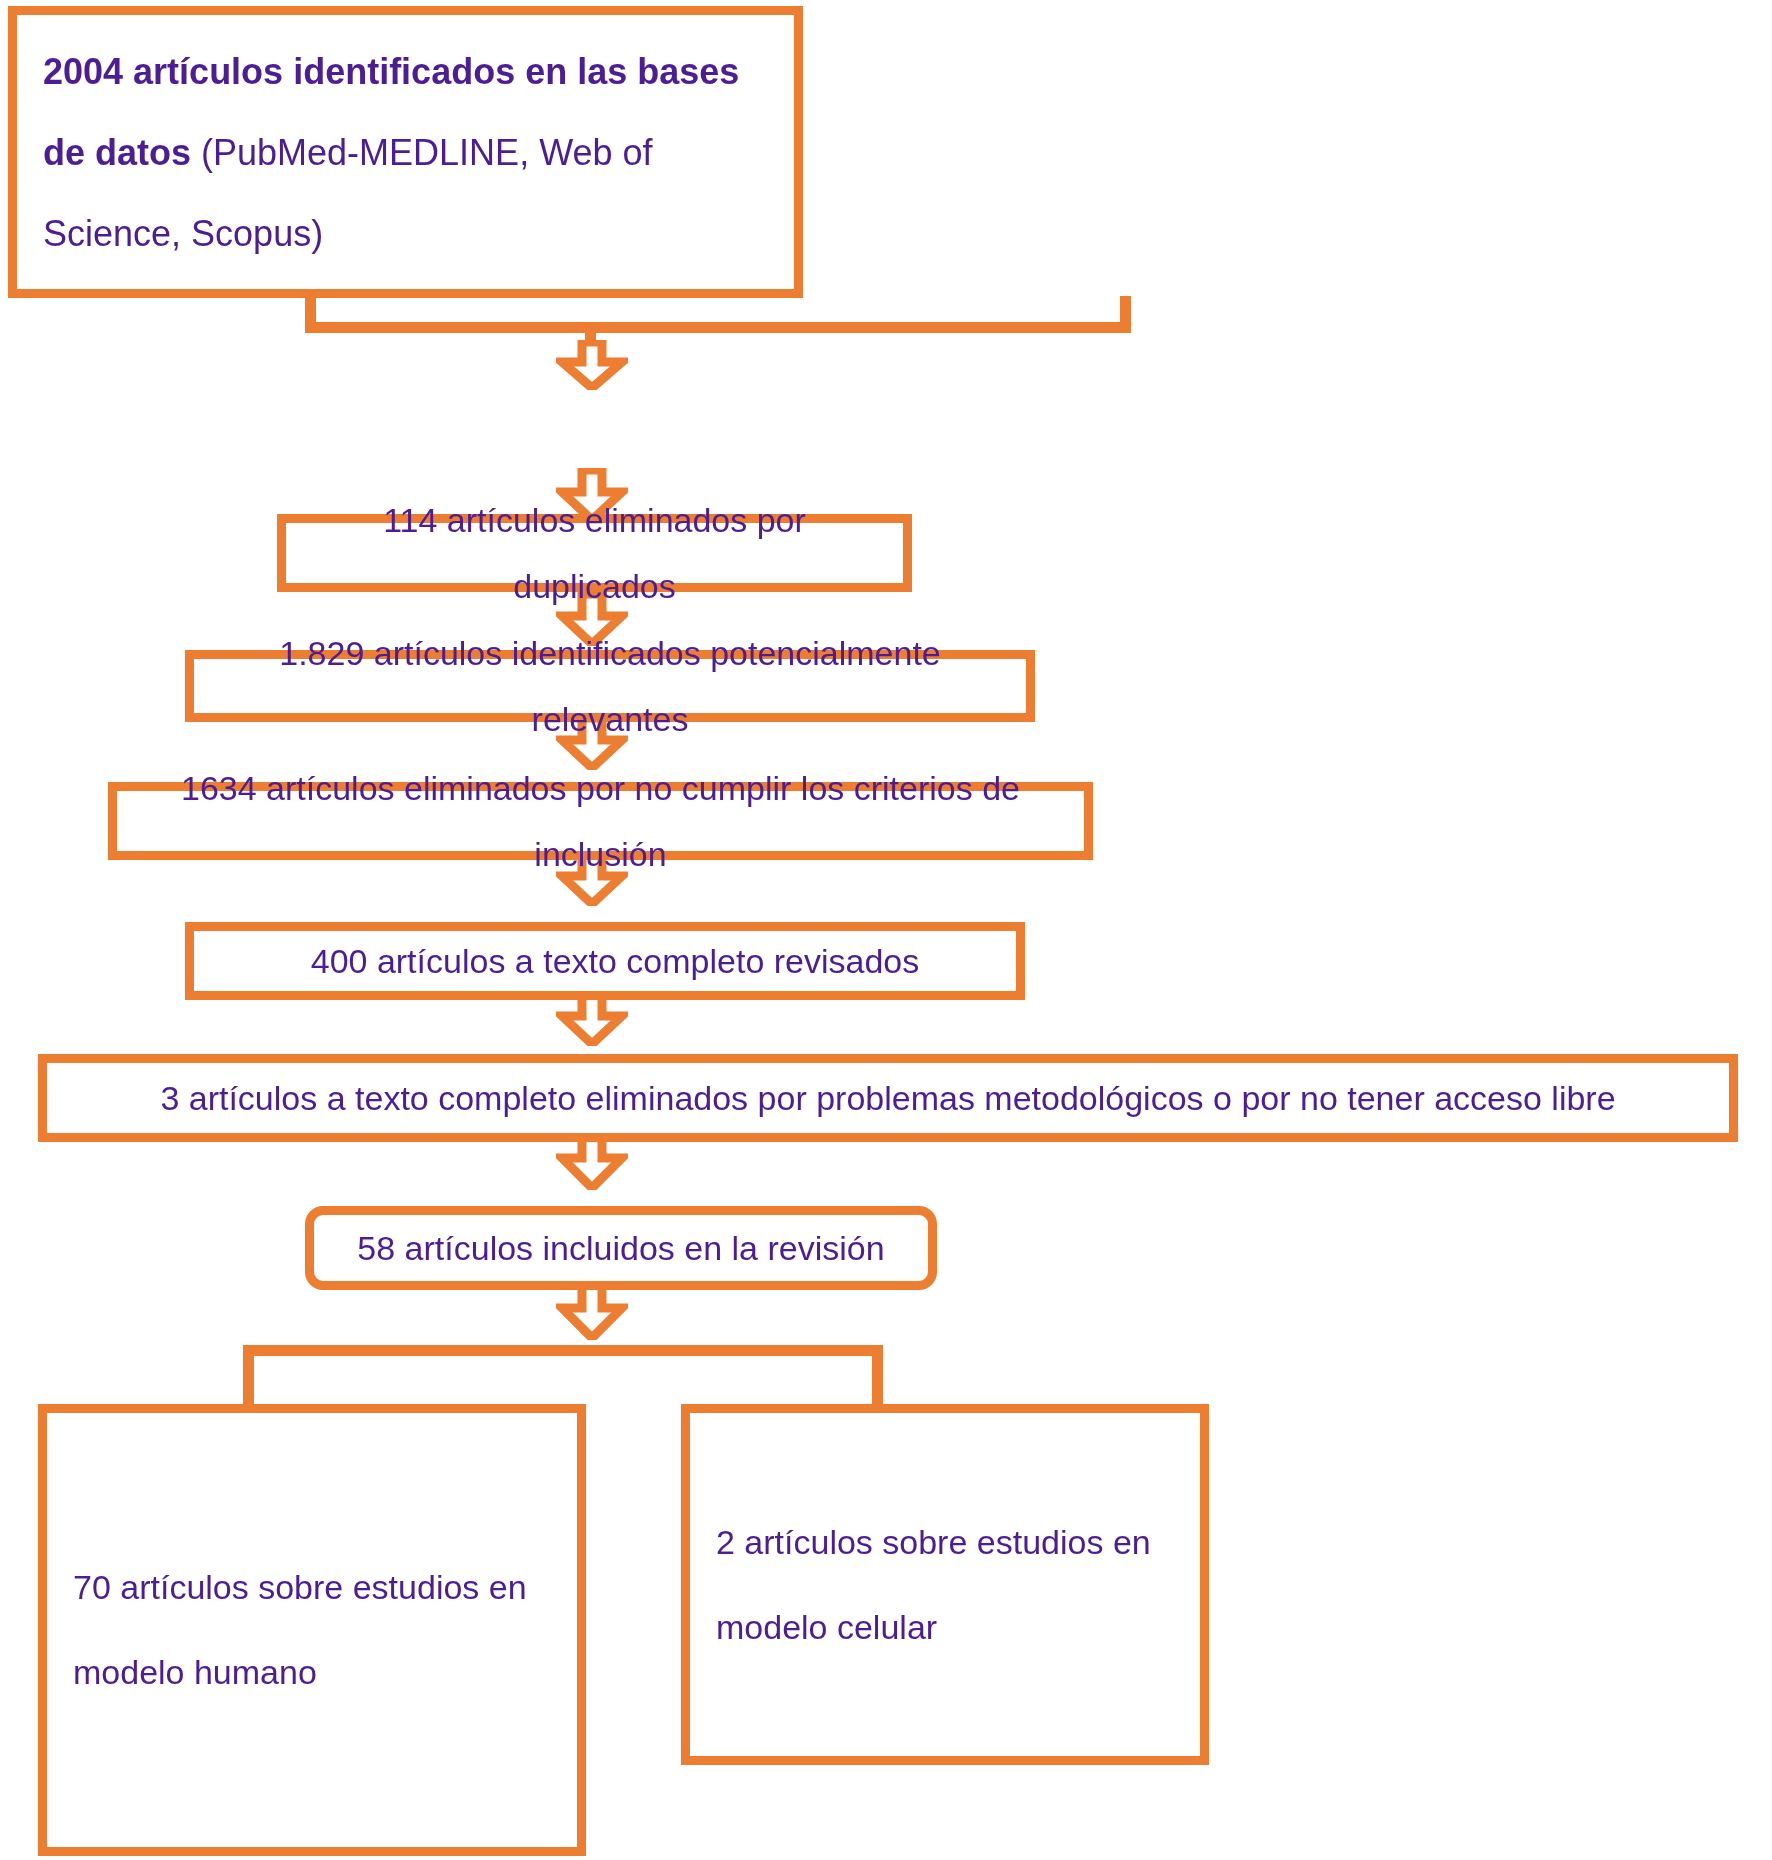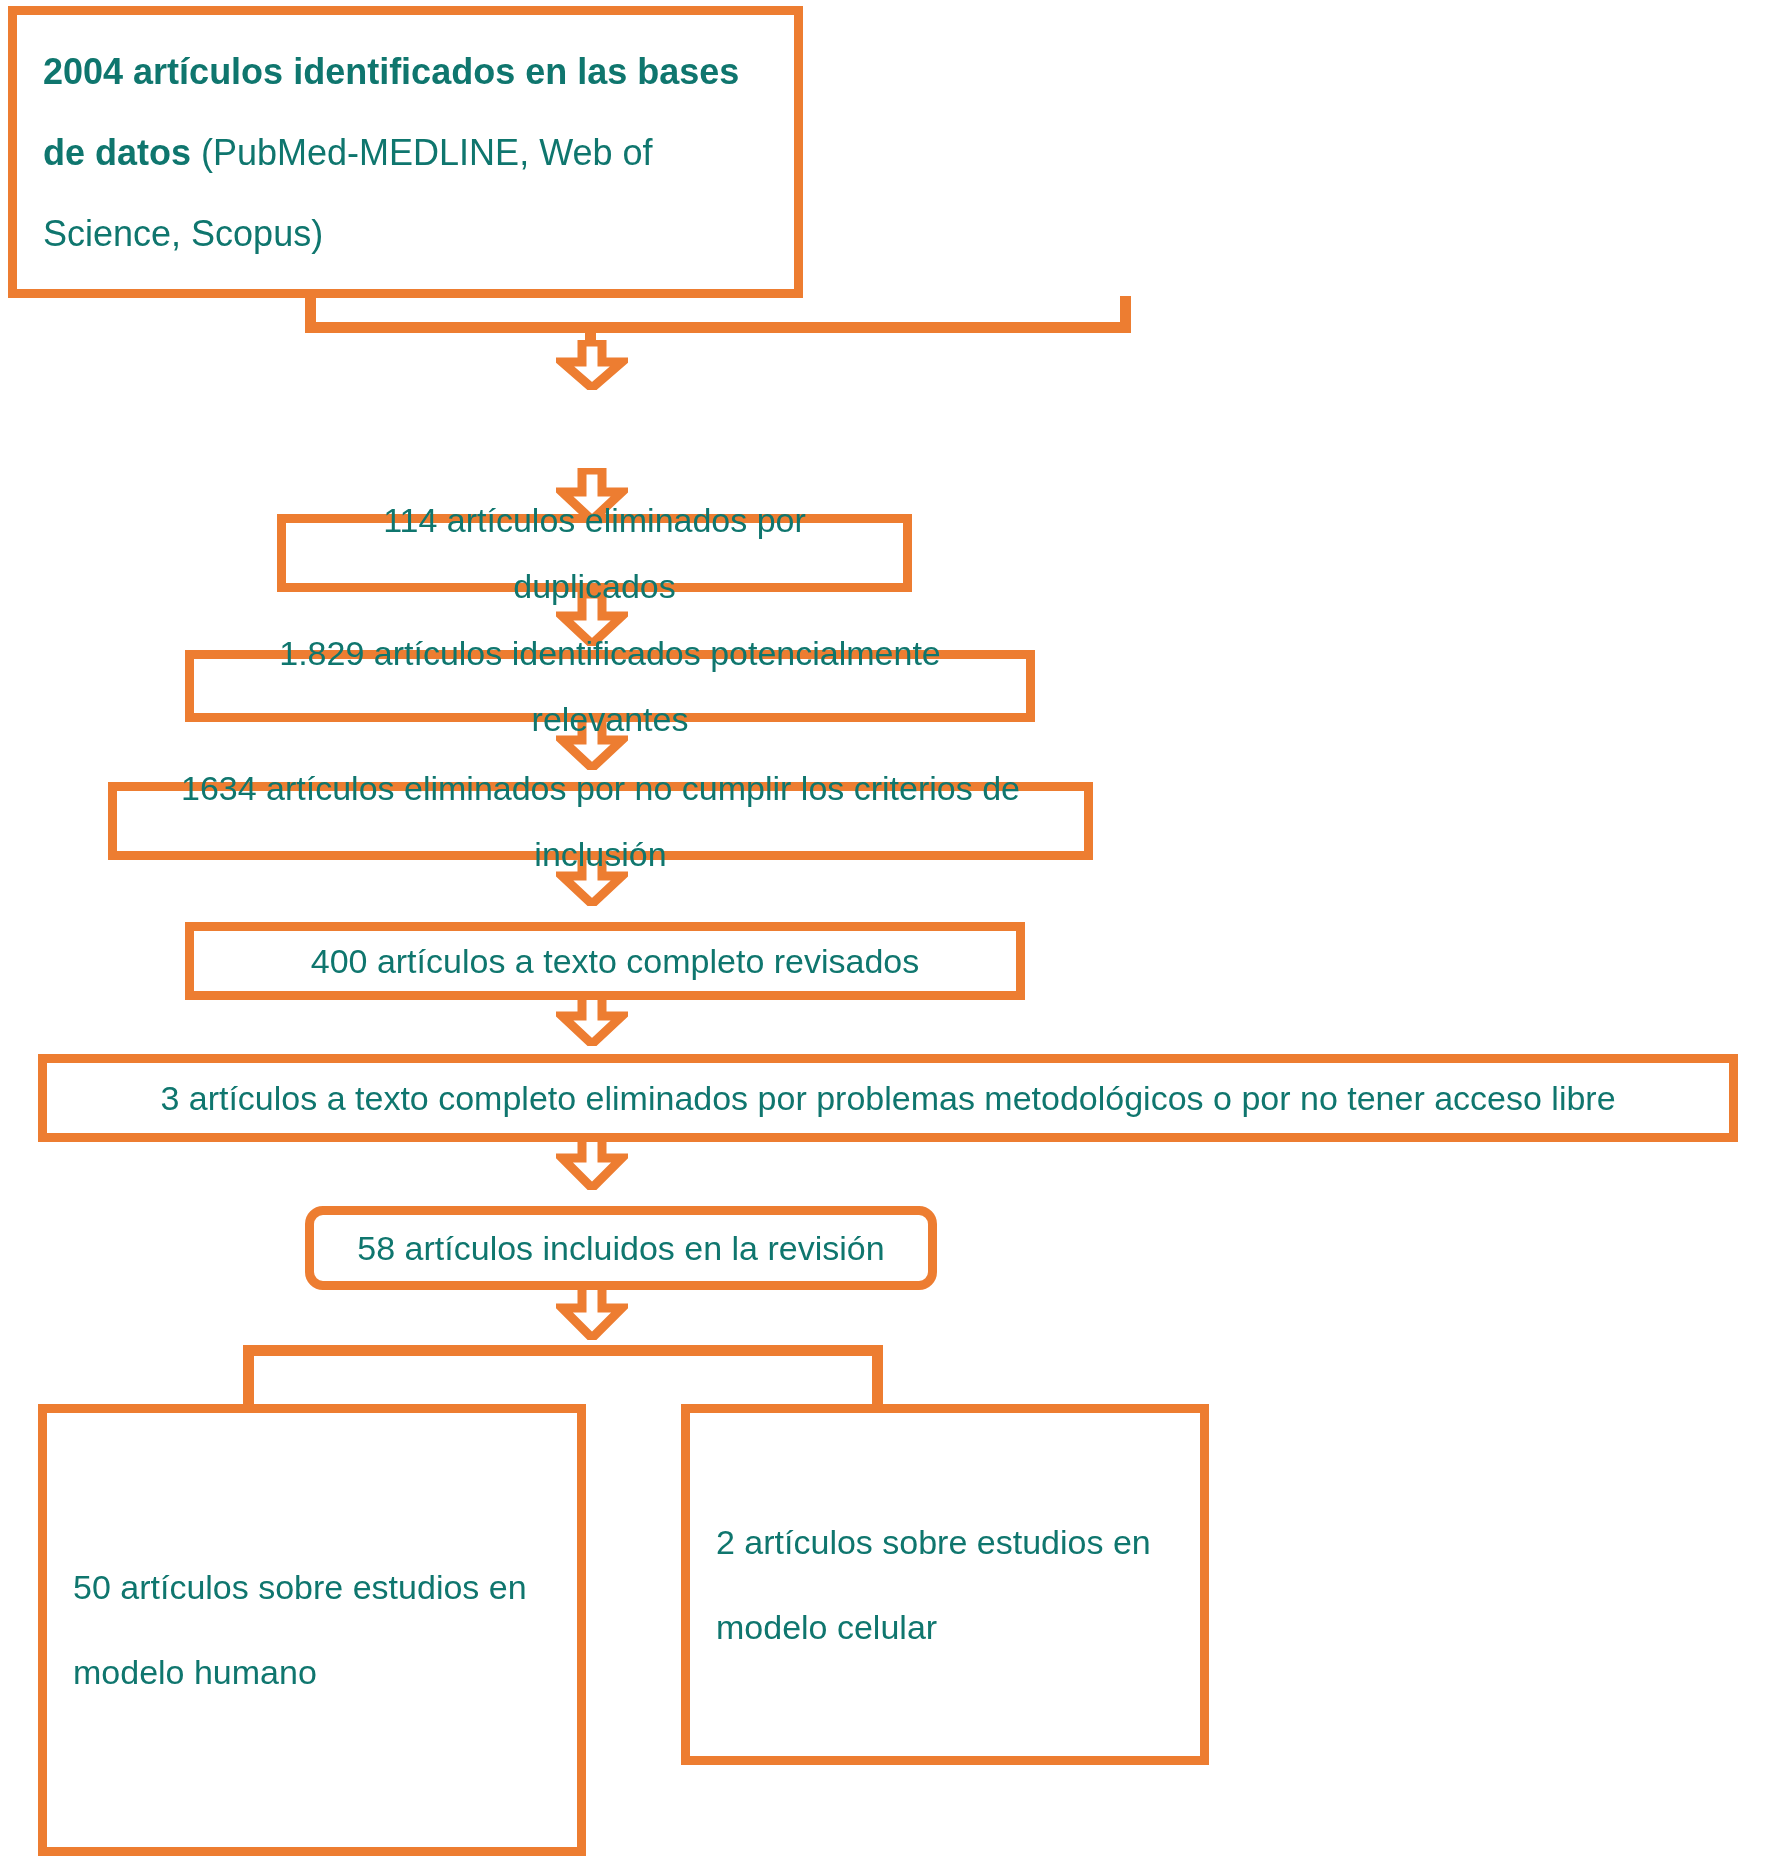--- a/index.html
+++ b/index.html
@@ -22,21 +22,21 @@
     box-sizing: border-box;
     background: #ffffff;
     border: 9px solid #ED7D31;
     display: flex;
     align-items: center;
     z-index: 5;
   }
   .box .txt {
     display: block;
     width: 100%;
-    color: #0f766e;
+    color: #4c1d95;
     font-size: 34px;
     line-height: 1.95;
     padding: 0 26px;
   }
   .box.center .txt {
     text-align: center;
     padding: 0 14px;
   }
   .box.top .txt {
     font-size: 36px;
@@ -150,20 +150,20 @@
 
   <div class="box center" style="left:38px; top:1054px; width:1700px; height:88px;">
     <span class="txt">3 artículos a texto completo eliminados por problemas metodológicos o por no tener acceso libre</span>
   </div>
 
   <div class="box center" style="left:305px; top:1206px; width:632px; height:84px;border-radius:18px;">
     <span class="txt">58 artículos incluidos en la revisión</span>
   </div>
 
   <div class="box bottomsplit" style="left:38px; top:1404px; width:548px; height:452px;">
-    <span class="txt">50 artículos sobre estudios en modelo humano</span>
+    <span class="txt">70 artículos sobre estudios en modelo humano</span>
   </div>
 
   <div class="box bottomsplit" style="left:681px; top:1404px; width:528px; height:361px;">
     <span class="txt">2 artículos sobre estudios en modelo celular</span>
   </div>
 
 </div>
 
 </body></html>

